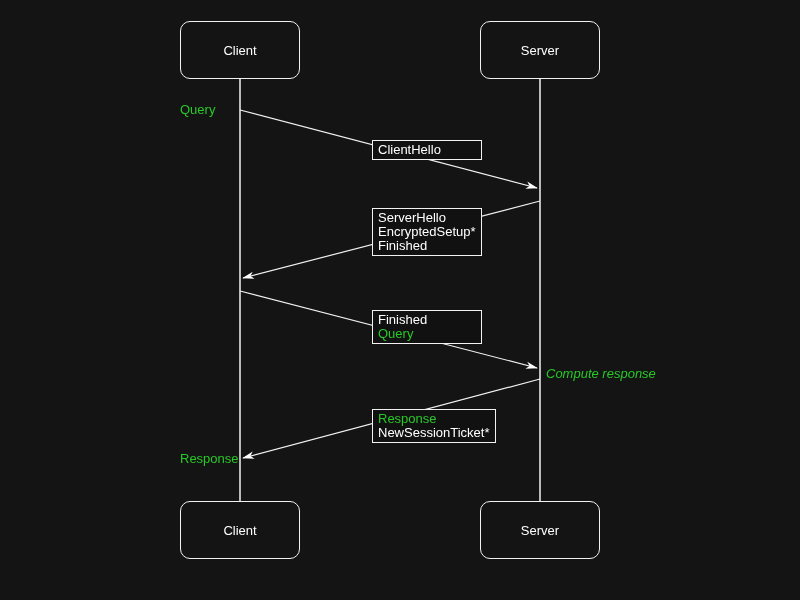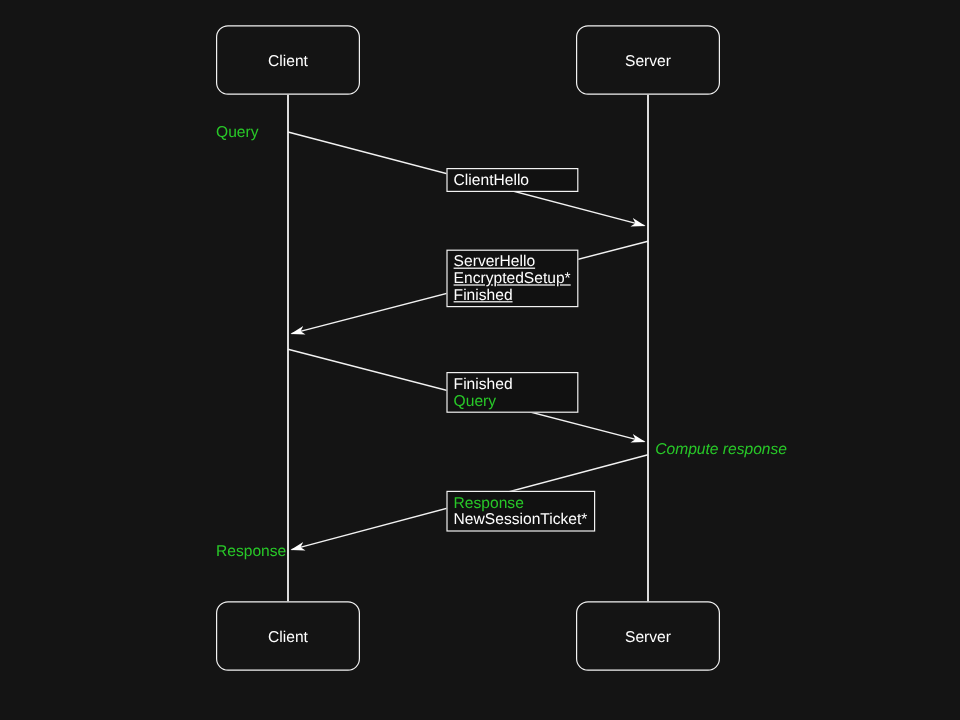--- a/index.html
+++ b/index.html
@@ -36,21 +36,21 @@
     border: 1px solid var(--line);
     background: #111111;
     padding: 2px 5px;
     color: var(--white);
     font-size: 13px;
     line-height: 14px;
     white-space: nowrap;
     margin-left: 42px;
   }
   .msgbox.m1 { top: 140px; }
-  .msgbox.m2 { top: 208px; text-decoration: underline; }
+  .msgbox.m2 { top: 208px; }
   .msgbox.m3 { top: 310px; }
   .msgbox.m4 { top: 409px; }
   .msgline.green { color: var(--green); }
 
   .annot {
     position: absolute;
     color: var(--green);
     font-size: 13px;
     line-height: 14px;
     white-space: nowrap;

